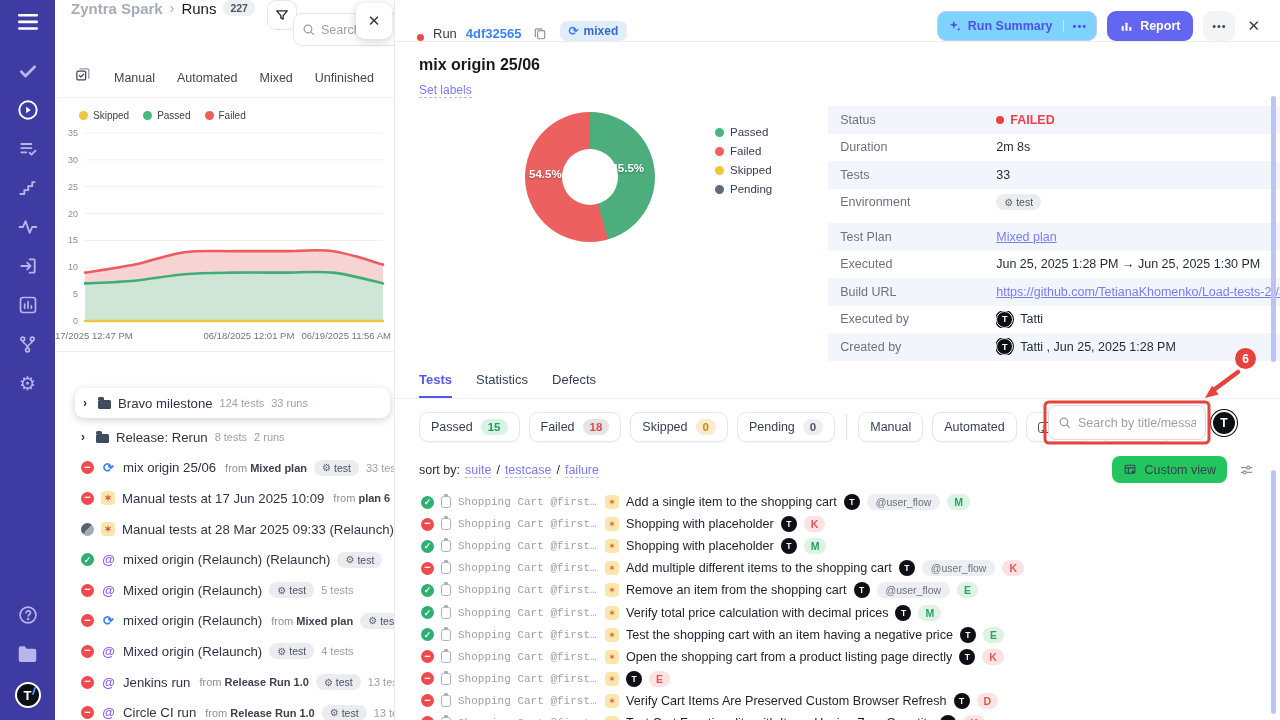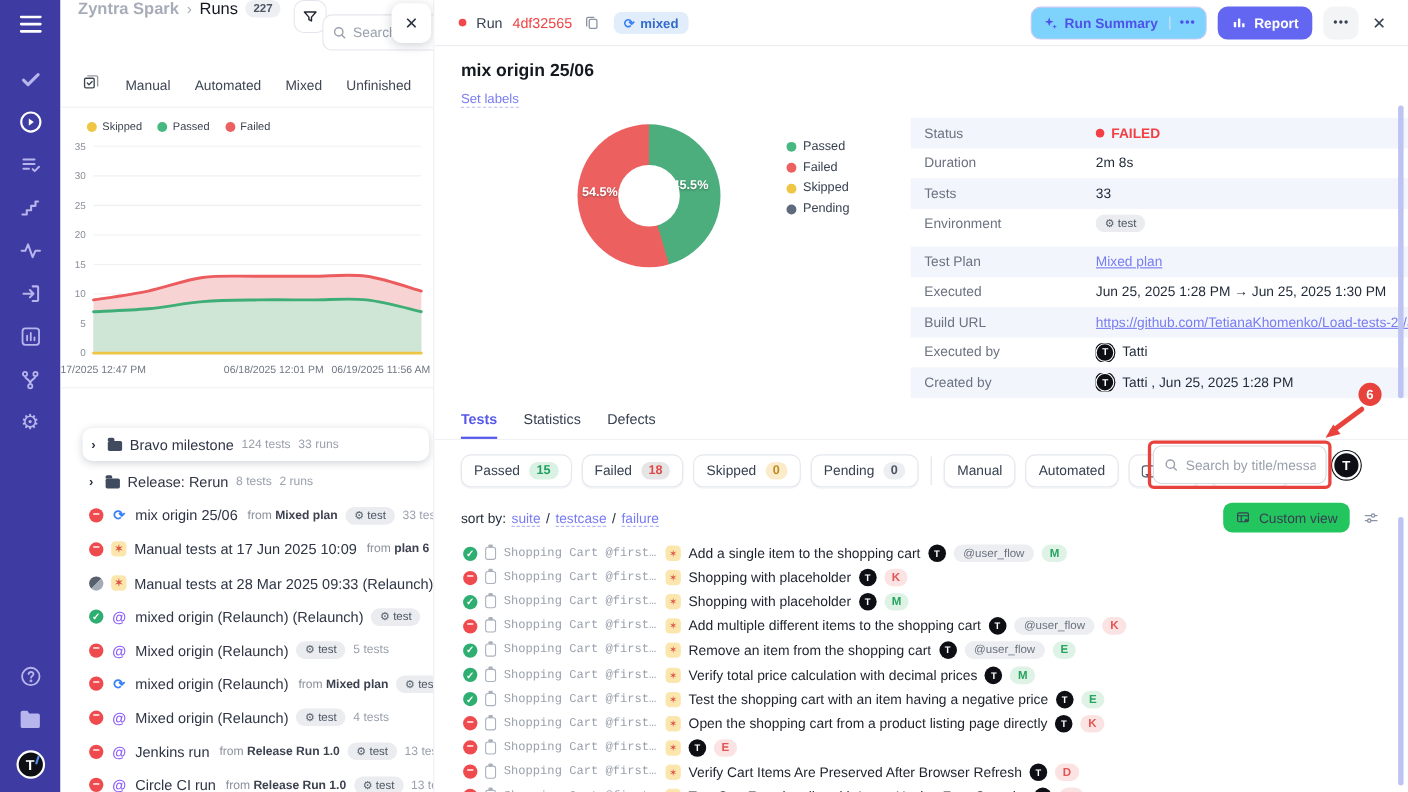--- a/index.html
+++ b/index.html
@@ -54,24 +54,24 @@
   .st.failed{background:#ef4a4e}.st.failed::before{content:"−";font-size:11px;line-height:1;margin-top:-1px}
   .st.aborted{background:linear-gradient(135deg,#58606d 50%,#a3abb7 50%)}
   .kd{width:15px;display:inline-flex;align-items:center;justify-content:center;flex:none;font-weight:700}
   .kd.mixed::before{content:"⟳";color:#3b82f6;font-size:13px}
   .kd.manual{width:14px;height:14px;background:#fbe7ae;border-radius:4px}
   .kd.manual::before{content:"✶";color:#dd5540;font-size:9px}
   .kd.auto::before{content:"@";color:#8b5cf6;font-size:13px}
 
   
   .right{flex:1;position:relative;overflow:hidden;background:#fff}
-  .topbar{height:42px;display:flex;align-items:center;padding:0 18px 0 22px;border-bottom:1px solid #ebedf1;gap:9px}
+  .topbar{height:42px;display:flex;align-items:flex-end;padding:0 18px 0 22px;border-bottom:1px solid #ebedf1;gap:9px}
   .run-dot{width:7px;height:7px;border-radius:50%;background:#f0474b;flex:none}
   .run-lbl{font-size:13px;color:#374151}
-  .run-id{font-size:13px;font-weight:400;color:#ef4444}
+  .run-id{font-size:13px;font-weight:700;color:#3b82f6}
   .copy-ic{color:#8a93a3;cursor:pointer;display:flex;margin-left:2px}
   .mixed-badge{background:#e2edfc;border-radius:7px;padding:3px 9px;font-size:12px;font-weight:600;color:#336bc9;display:inline-flex;align-items:center;gap:5px;margin-left:4px}
   .mixed-badge::before{content:"⟳";color:#3b82f6;font-weight:700}
   .tb-right{margin-left:auto;display:flex;align-items:center;gap:10px}
   .btn-summary{display:flex;align-items:center;border:1px solid #c6c9f6;border-radius:9px;height:30px;color:#4f52e9;font-size:12.5px;font-weight:700;background:#7dd3fc;cursor:pointer}
   .btn-summary .lab{padding:0 10px 0 10px;display:flex;align-items:center;gap:6px}
   .btn-summary .more{border-left:1px solid #dddef9;padding:0 9px;font-size:11px;letter-spacing:1px}
   .btn-report{display:flex;align-items:center;gap:7px;background:#6366f1;color:#fff;font-size:12.5px;font-weight:700;border-radius:9px;height:30px;padding:0 13px;cursor:pointer}
   .btn-more{width:32px;height:30px;background:#f3f4f6;border-radius:9px;display:flex;align-items:center;justify-content:center;color:#374151;font-size:11px;letter-spacing:1px;cursor:pointer}
   .btn-close{font-size:15px;color:#374151;cursor:pointer;padding:0 2px}
@@ -794,21 +794,21 @@
           <span class="t-avatar">T</span>
 
           <span class="lbadge red">E</span>
         </div>
 
         <div class="t-row">
           <span class="st failed"></span>
           <span class="clip"></span>
           <span class="t-suite">Shopping Cart @first…</span>
           <span class="spark"></span>
-          <span class="t-title">Verify Cart Items Are Preserved After Browser Refresh</span>
+          <span class="t-title">Verify Cart Items Are Preserved Custom Browser Refresh</span>
           <span class="t-avatar">T</span>
 
           <span class="lbadge red">D</span>
         </div>
 
         <div class="t-row">
           <span class="st failed"></span>
           <span class="clip"></span>
           <span class="t-suite">Shopping Cart @first…</span>
           <span class="spark"></span>

